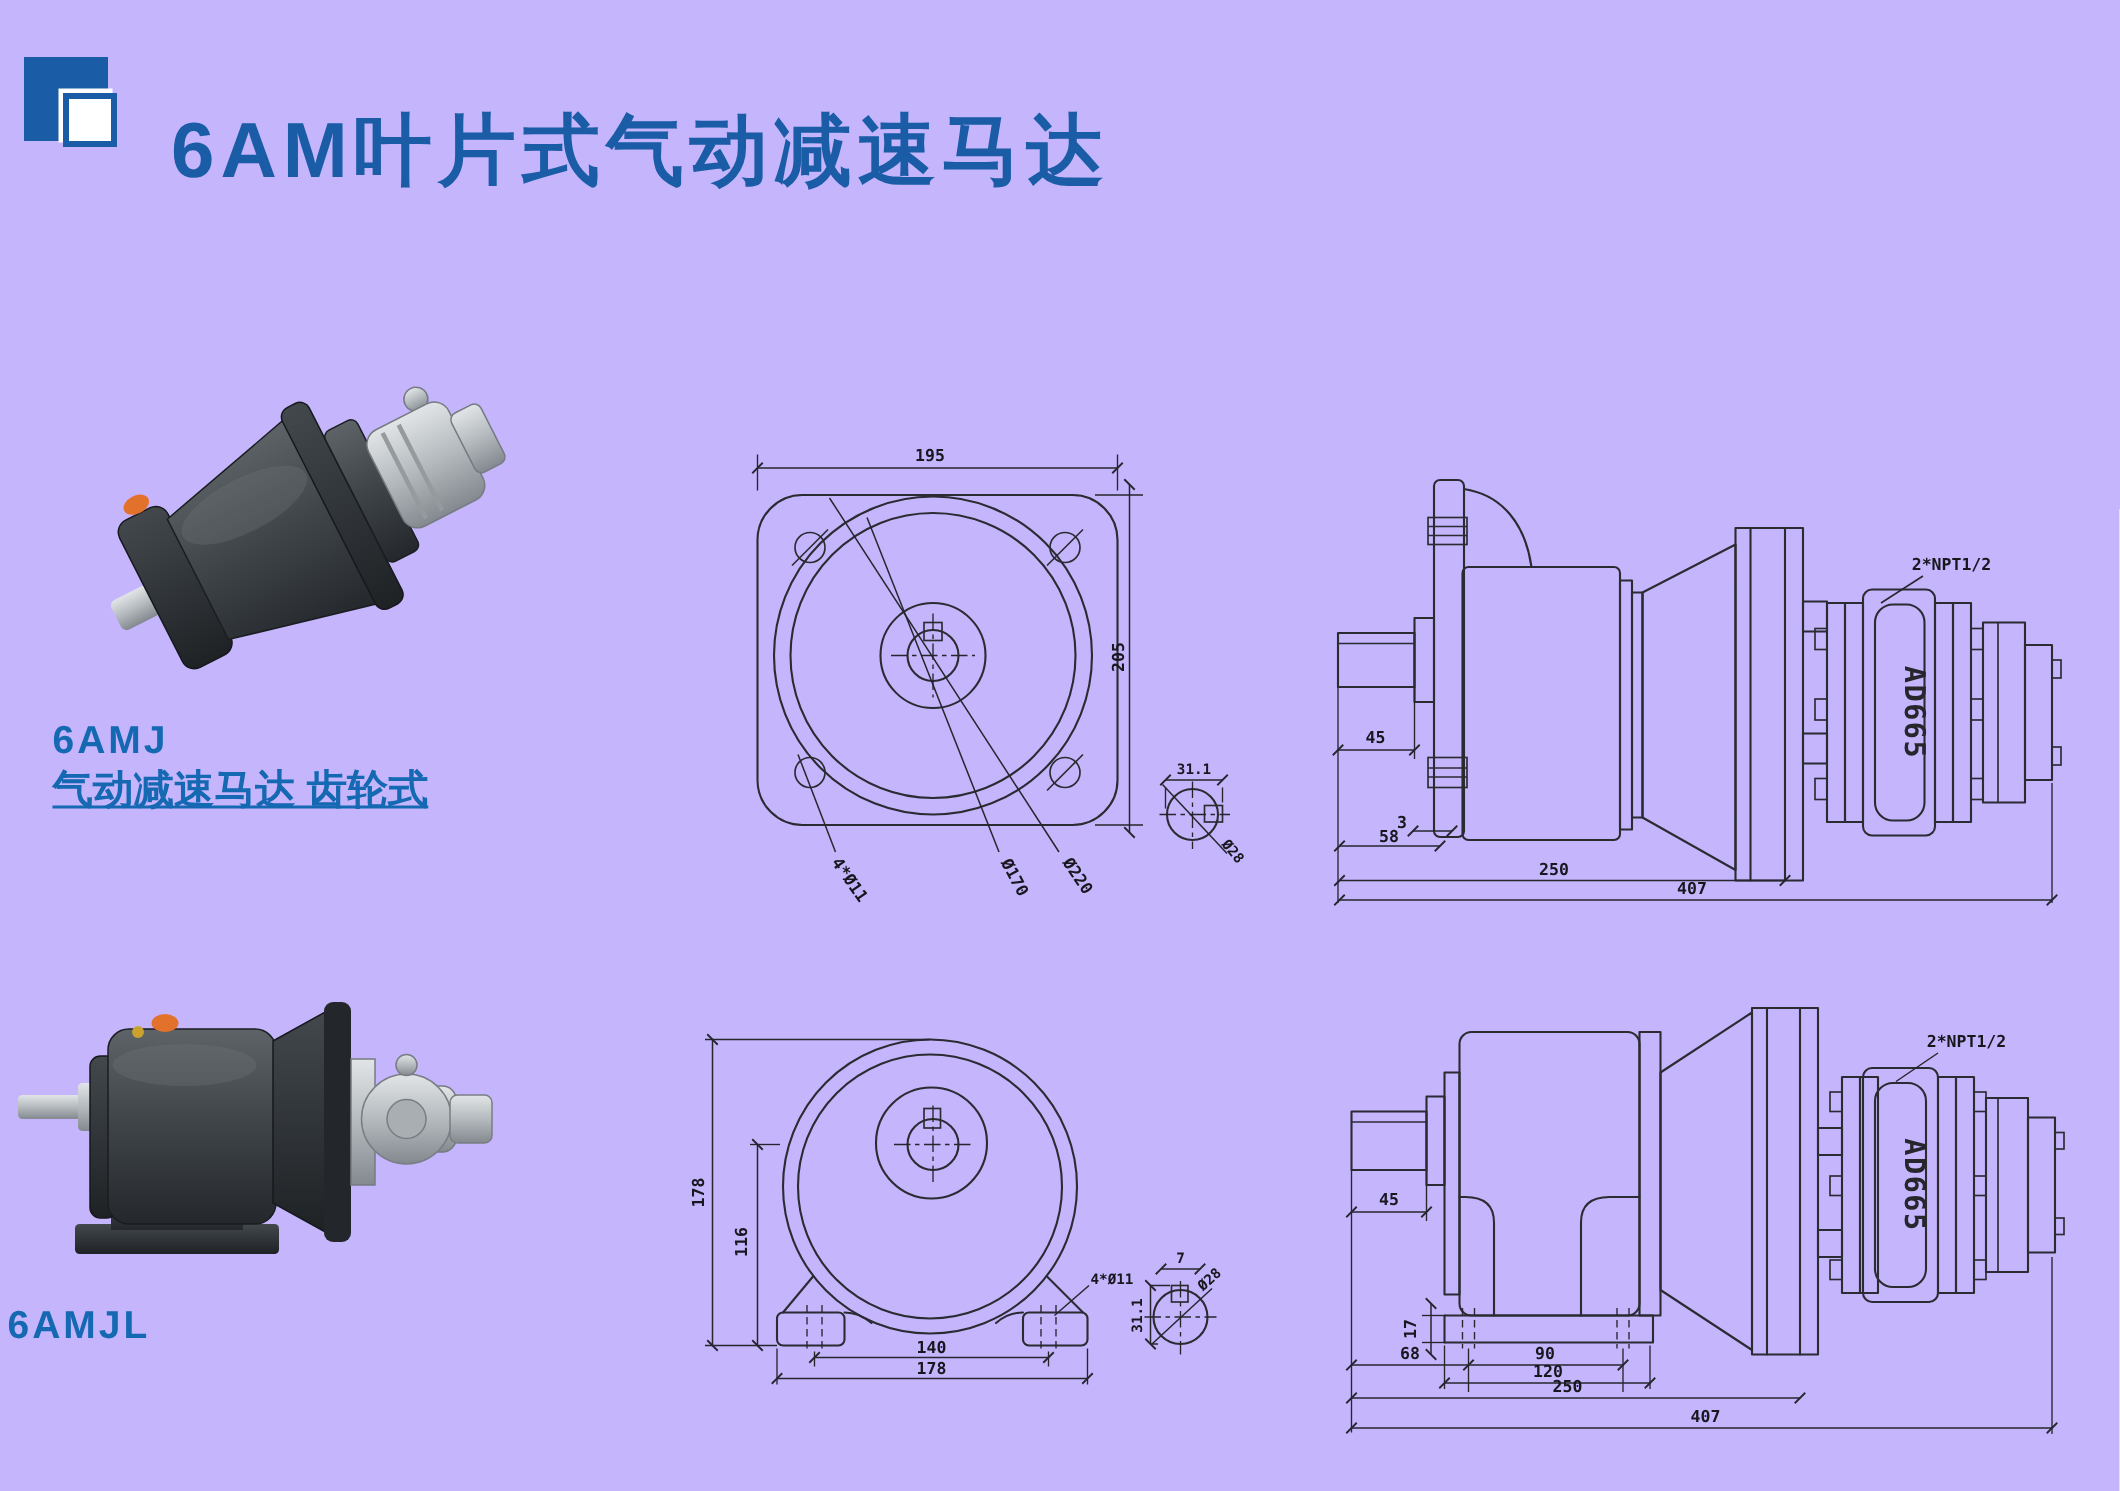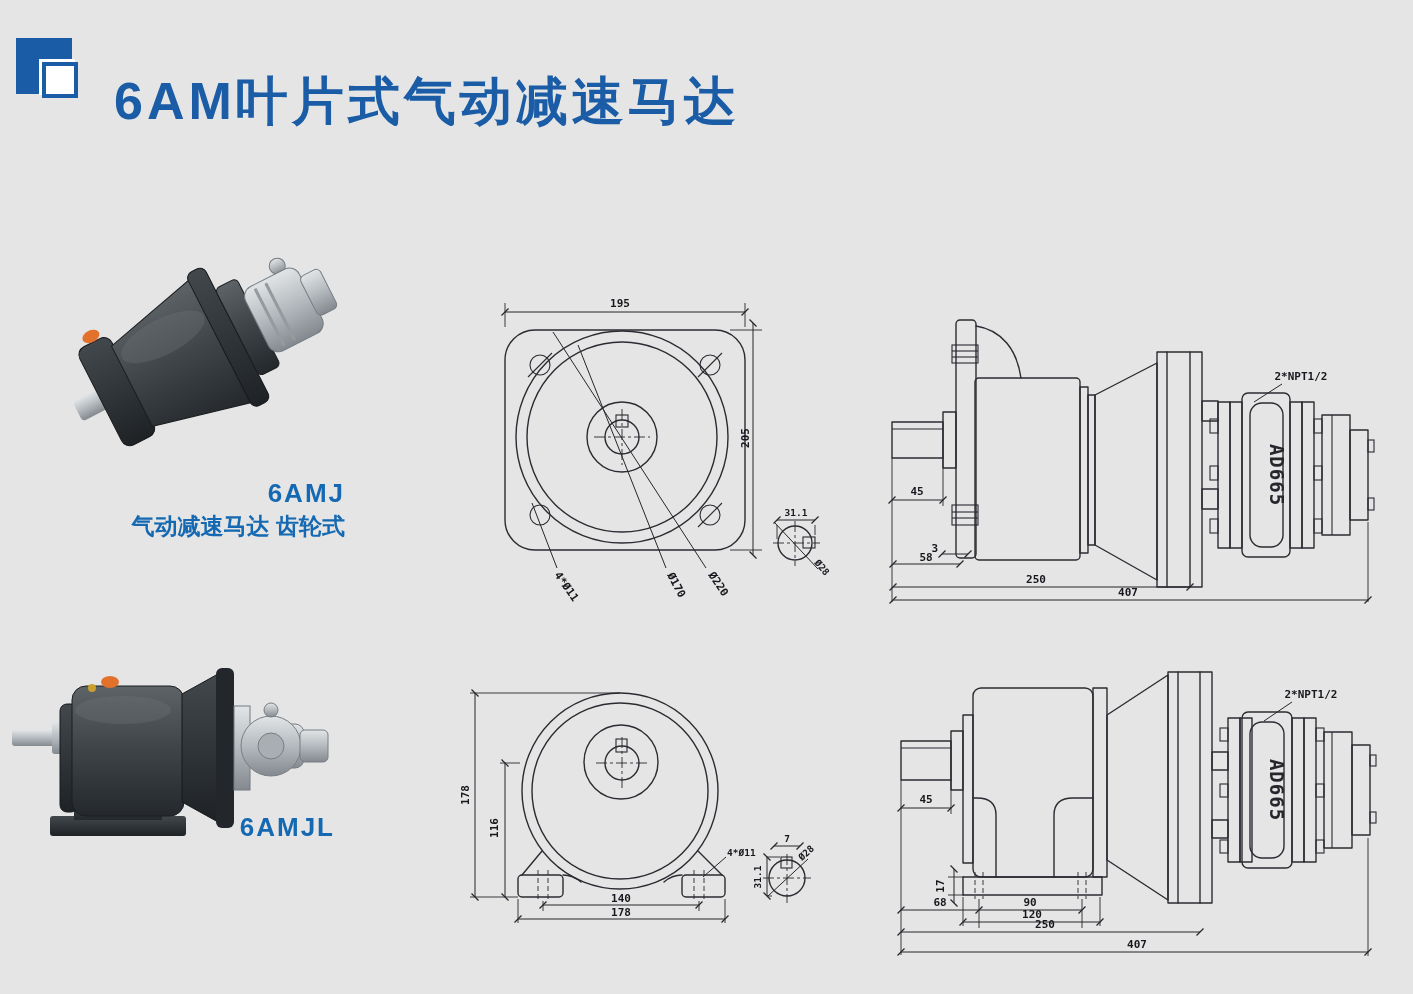--- a/index.html
+++ b/index.html
@@ -1,29 +1,29 @@
 <!DOCTYPE html>
 <html><head>
 <meta charset="utf-8">
 <style>
   html,body{margin:0;padding:0;background:#ffffff;}
-  .page{position:relative;width:1413px;height:994px;background:#e5e5e5;overflow:hidden;
+  .page{position:relative;width:1413px;height:994px;background:#c4b5fd;overflow:hidden;
         font-family:"Liberation Sans", sans-serif;}
   
   .logo-solid{position:absolute;left:16px;top:38px;width:56px;height:56px;background:#1a5ca6;}
   .logo-outline{position:absolute;left:42px;top:62px;width:28px;height:28px;background:#ffffff;
         border:4px solid #1a5ca6;box-shadow:-3px -3px 0 #ffffff;}
   .page-title{position:absolute;left:114px;top:36px;font-size:52px;line-height:60px;
         font-weight:bold;color:#1a5ca6;letter-spacing:4px;white-space:nowrap;}
   
-  .caption{position:absolute;text-align:right;color:#1568b2;font-weight:bold;}
+  .caption{position:absolute;text-align:left;color:#1568b2;font-weight:bold;}
   .cap1{left:35px;top:478px;width:310px;}
-  .cap2{left:5px;top:812px;width:330px;}
+  .cap2{left:5px;top:868px;width:330px;}
   .cap-model{font-size:26px;line-height:30px;letter-spacing:2px;}
-  .cap-desc{font-size:23px;line-height:32px;margin-top:2px;white-space:nowrap;}
+  .cap-desc{font-size:27px;line-height:32px;margin-top:2px;white-space:nowrap;text-decoration:underline;}
   
   .photo1{position:absolute;left:55px;top:224px;width:300px;height:250px;}
   .photo2{position:absolute;left:8px;top:648px;width:330px;height:200px;}
   .drawA{position:absolute;left:480px;top:285px;}
   .drawB{position:absolute;left:880px;top:300px;}
   .drawC{position:absolute;left:460px;top:665px;}
   .drawD{position:absolute;left:880px;top:660px;}
   
   .ln{fill:none;stroke:#2b2b32;stroke-width:1.4;stroke-linejoin:round;stroke-linecap:round;}
   .lnt{fill:none;stroke:#2b2b32;stroke-width:1.1;}

